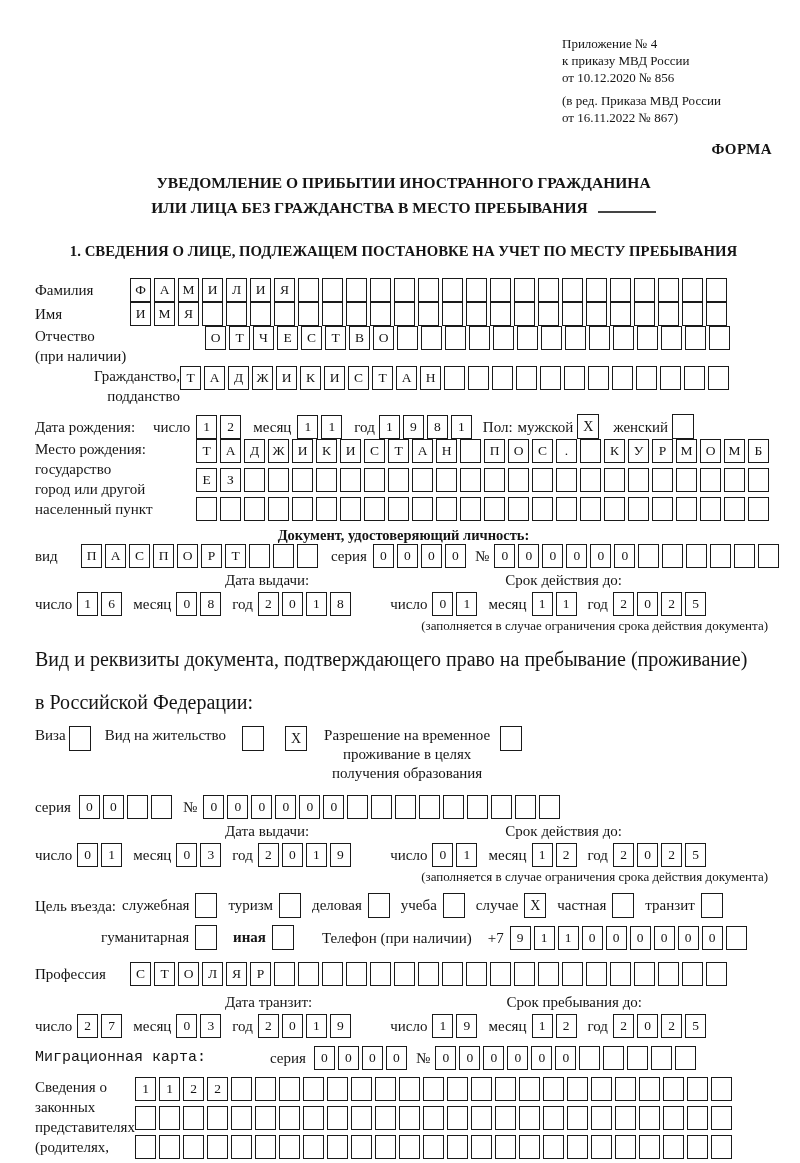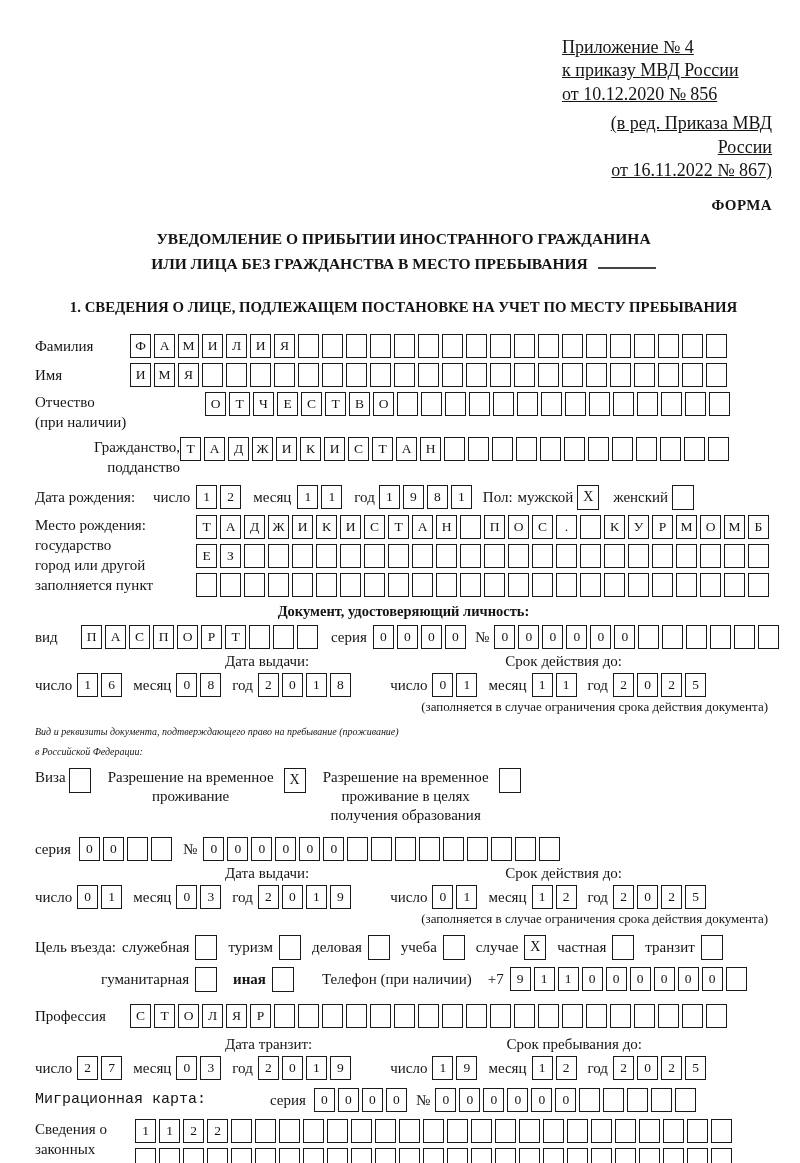--- a/index.html
+++ b/index.html
@@ -1,44 +1,44 @@
 <!DOCTYPE html>
 <html><head>
 <meta charset="utf-8">
 <style>
   html,body{margin:0;padding:0;background:#fff;}
   .page{position:relative;width:800px;height:1163px;box-sizing:border-box;
         padding:36px 28px 0 35px;background:#fff;color:#141414;
         font-family:"Liberation Serif","DejaVu Serif",serif;overflow:hidden;}
-  .appendix{margin-left:527px;font-size:18px;line-height:1.3;text-decoration:underline;}
-  .edition{margin-top:6px;text-align:right;}
+  .appendix{margin-left:527px;font-size:13px;line-height:1.3;}
+  .edition{margin-top:6px;}
   .forma{text-align:right;font-weight:bold;font-size:15px;margin-top:15px;letter-spacing:.4px;}
   .title{text-align:center;font-weight:bold;font-size:15.5px;line-height:1.6;margin-top:13px;}
   .blank-line{display:inline-block;width:58px;border-bottom:2px solid #444;height:.9em;margin-left:10px;}
   .sec-heading{font-weight:bold;font-size:14.8px;margin-top:22px;text-align:center;}
-  .row{display:flex;align-items:flex-start;margin-top:5px;font-size:15px;}
+  .row{display:flex;align-items:flex-start;font-size:15px;}
   .row.center-v{align-items:center;}
   .lbl{flex:none;line-height:24px;}
   .lbl2{flex:none;line-height:20px;}
   .w95{width:95px;}  .w145{width:145px;text-align:right;} .w170{width:170px;} .w100{width:100px;} .w195{width:195px;font-family:Liberation Mono, monospace;}
   .cells{display:flex;flex:none;}
   .cell{flex:none;width:21px;height:24px;box-sizing:border-box;border:1.7px solid #1a1a1a;
         margin-right:3px;display:inline-flex;align-items:center;justify-content:center;
         font-size:13.5px;background:#fff;}
   .checkbox{flex:none;width:22px;height:25px;box-sizing:border-box;border:1.7px solid #1a1a1a;
         display:inline-flex;align-items:center;justify-content:center;font-size:14px;}
   .stack{display:flex;flex-direction:column;gap:5px;}
   .doc-heading{text-align:center;font-weight:bold;font-size:14.5px;margin-top:6px;}
   .hdr-row{display:flex;font-size:15px;margin-top:4px;}
   .date-row{display:flex;align-items:center;font-size:15px;margin-top:3px;}
   .dg{display:flex;align-items:center;}
   .dg .lbl{margin-right:5px;}
   .dg .cells{margin-right:8px;}
   .note-right{text-align:right;font-size:13px;margin-top:2px;padding-right:4px;}
-  .intro{font-size:10px;margin-top:9px;line-height:1.65;font-style:italic;}
+  .intro{font-size:20px;margin-top:9px;line-height:1.65;}
   .opt{display:flex;align-items:flex-start;margin-right:14px;}
   .opt-label{line-height:19px;}
   .opt-label.wide{width:172px;text-align:center;}
   .opt .checkbox{margin-left:7px;}
   .p-item{display:flex;align-items:center;margin-left:11px;}
   .p-item .p-label{margin-right:6px;}
   .mt8{margin-top:8px;} .mt12{margin-top:12px;}
 </style>
 </head>
 <body>
@@ -215,21 +215,21 @@
     <span class="checkbox">X</span>
     <span class="lbl" style="margin:0 4px 0 14px;">женский</span>
     <span class="checkbox"></span>
   </div>
 
   <div class="row">
     <span class="w170">
       <span class="lbl2" style="display:block">Место рождения:</span>
       <span class="lbl2" style="display:block">государство</span>
       <span class="lbl2" style="display:block">город или другой</span>
-      <span class="lbl2" style="display:block">заполняется пункт</span>
+      <span class="lbl2" style="display:block">населенный пункт</span>
     </span>
     <span class="stack">
       <span class="cells">
           <span class="cell">Т</span>
           <span class="cell">А</span>
           <span class="cell">Д</span>
           <span class="cell">Ж</span>
           <span class="cell">И</span>
           <span class="cell">К</span>
           <span class="cell">И</span>
@@ -388,29 +388,32 @@
           <span class="cell">0</span>
           <span class="cell">2</span>
           <span class="cell">5</span>
         </span>
     </span>
   </div>
 
   <div class="note-right">(заполняется в случае ограничения срока действия документа)</div>
 
   <div class="intro">Вид и реквизиты документа, подтверждающего право на пребывание (проживание)</div>
-  <div class="intro" style="margin-top:4px;">в Российской Федерации:</div>
+  <div class="intro" style="margin-top:10px;">в Российской Федерации:</div>
 
   <div class="row" style="margin-top:7px;">
     <span class="opt">
       <span class="opt-label">Виза</span>
       <span class="checkbox" style="margin-left:3px;"></span>
     </span>
     <span class="opt">
-      <span class="opt-label wide">Разрешение на временное проживание</span>
+      <span class="opt-label">Вид на жительство</span>
+      <span class="checkbox" style="margin-left:16px;"></span>
+    </span>
+    <span class="opt">
       <span class="checkbox">X</span>
     </span>
     <span class="opt" style="margin-right:0;">
       <span class="opt-label wide">Разрешение на временное проживание в целях получения образования</span>
       <span class="checkbox"></span>
     </span>
   </div>
 
   <div class="row center-v mt12">
     <span class="lbl" style="margin-right:8px;">серия</span>

